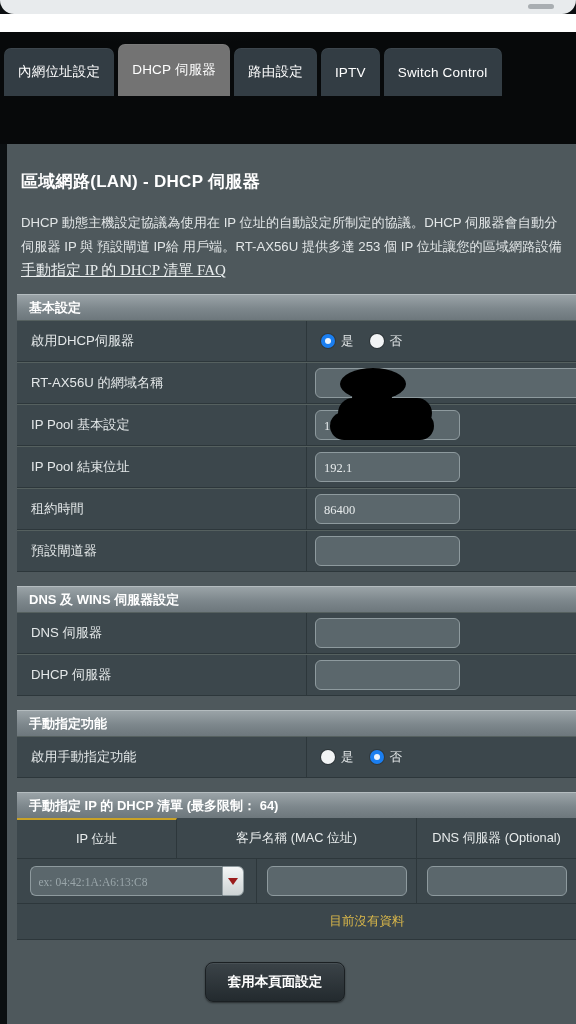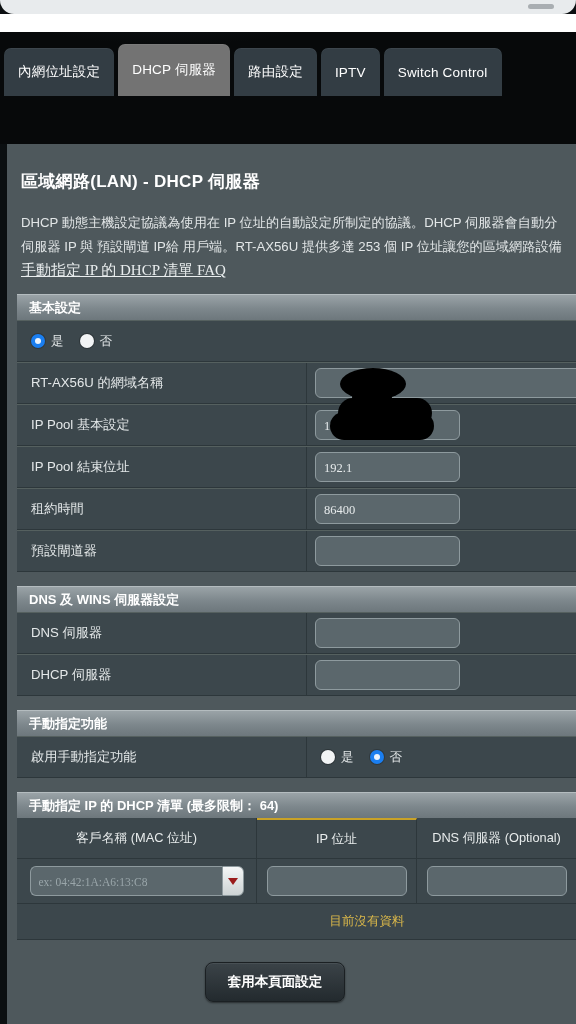--- a/index.html
+++ b/index.html
@@ -234,20 +234,21 @@
         <span class="desc-line">伺服器 IP 與 預設閘道 IP給 用戶端。RT-AX56U 提供多達 253 個 IP 位址讓您的區域網路設備</span>
       </div>
       <div style="padding-left:14px;">
         <a class="faq-link" href="#">手動指定 IP 的 DHCP 清單 FAQ</a>
       </div>
 
       <div class="block">
         <div class="block-hdr">基本設定</div>
 
         <div class="row">
+          <div class="lbl">啟用DHCP伺服器</div>
           <div class="val">
             <div class="radios">
               <span class="radio on"></span>
               <span class="rlabel">是</span>
               <span class="radio"></span>
               <span class="rlabel">否</span>
             </div>
           </div>
         </div>
 
@@ -318,22 +319,22 @@
               <span class="rlabel">否</span>
             </div>
           </div>
         </div>
       </div>
 
       <div class="block">
         <div class="block-hdr">手動指定 IP 的 DHCP 清單 (最多限制：  64)</div>
 
         <div class="list-head">
+          <div class="th c2">IP 位址</div>
           <div class="th c1">客戶名稱 (MAC 位址)</div>
-          <div class="th c2">IP 位址</div>
           <div class="th c3">DNS 伺服器 (Optional)</div>
 
         </div>
 
         <div class="list-row">
           <div class="td c1">
             <div class="mac-combo">
               <div class="mac-input">ex: 04:42:1A:A6:13:C8</div>
               <div class="mac-arrow">
                 <span class="caret"></span>

